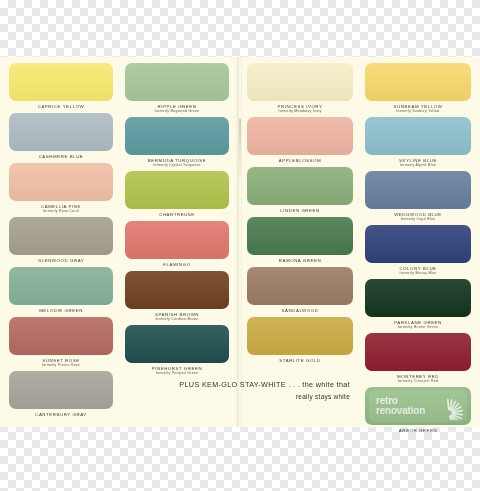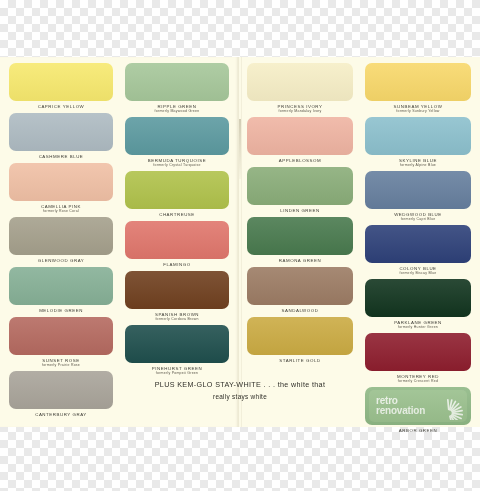--- a/index.html
+++ b/index.html
@@ -120,21 +120,21 @@
     white-space: nowrap;
   }
   .former:empty { display: none; }
 
   
   #tagline {
     position: absolute;
     left: 130px;
     top: 323px;
     width: 220px;
-    text-align: center;
+    text-align: right;
     color: #2f2e28;
   }
   #tagline .line1 {
     font-size: 7.2px;
     letter-spacing: .35px;
     display: block;
   }
   #tagline .line2 {
     font-size: 6.4px;
     letter-spacing: .3px;

